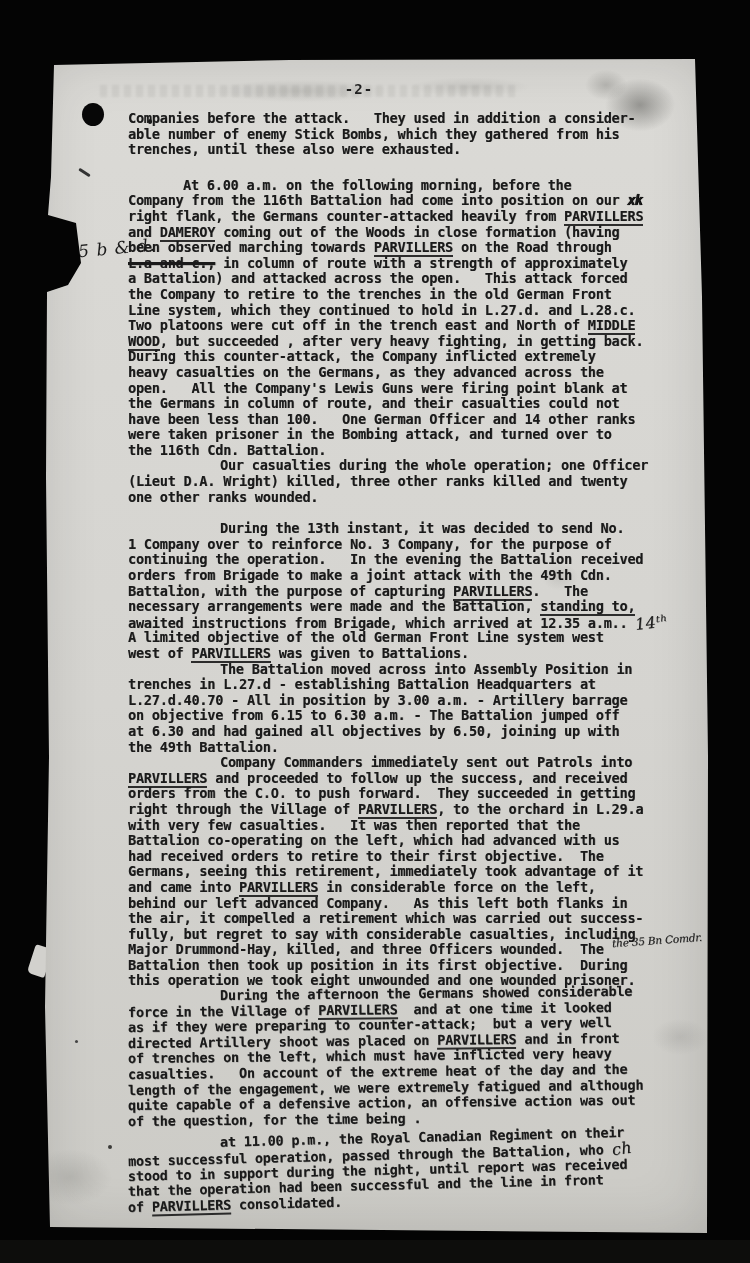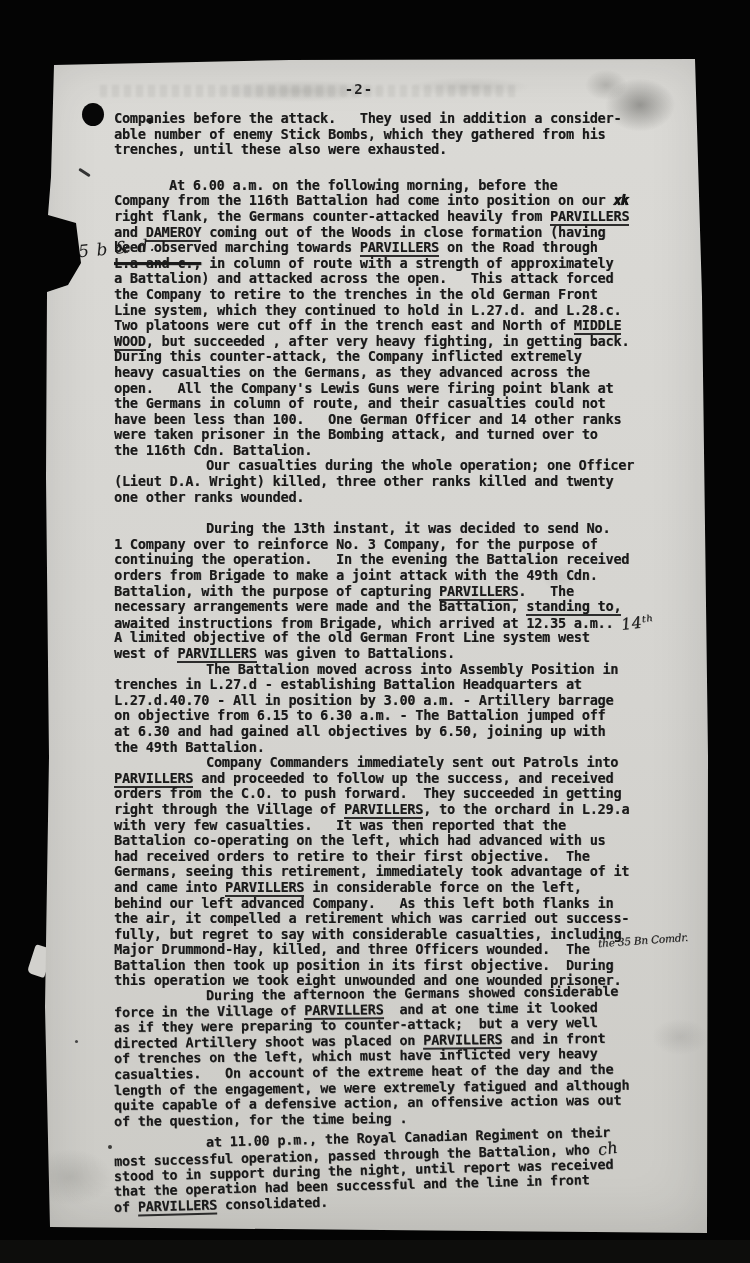--- a/index.html
+++ b/index.html
@@ -26,21 +26,21 @@
   .sp2{left:38px;top:114px;width:13px;height:3px;border-radius:2px;transform:rotate(32deg);background:#333;}
   .sp3{left:140px;top:530px;width:3px;height:3px;background:#555;}
   .sp4{left:35px;top:983px;width:3px;height:3px;background:#444;}
   .sp5{left:68px;top:1088px;width:4px;height:4px;background:#3a3a38;}
   .tear{position:absolute;left:31px;top:946px;width:18px;height:30px;background:#d2d1cd;
         transform:rotate(18deg);border-radius:3px 6px 2px 5px;}
   .pageno{position:absolute;top:24px;left:0;right:30px;text-align:center;font-weight:900;
           font-size:14px;letter-spacing:1px;color:#1f1f1f;}
   .marginnote{position:absolute;left:14px;top:182px;font-family:"DejaVu Serif","Liberation Serif",serif;
           font-style:italic;font-size:17px;color:#1b1b1b;transform:rotate(-5deg);letter-spacing:1px;white-space:nowrap;}
-  .doc{position:absolute;left:74px;top:54px;width:560px;font-weight:700;font-size:13.5px;
+  .doc{position:absolute;left:88px;top:54px;width:560px;font-weight:700;font-size:13.5px;
        line-height:15.6px;color:#1a1a1a;letter-spacing:-0.2px;white-space:pre;
        text-shadow:0.4px 0.4px 0.5px rgba(20,20,20,0.45);}
   .ln{position:relative;height:15.6px;}
   .t1{transform:rotate(-0.6deg);transform-origin:0 50%;}
   .t2{transform:rotate(-1.4deg);transform-origin:0 50%;}
   .u{border-bottom:2px solid rgba(25,25,25,0.9);}
   .st{text-decoration:line-through;text-decoration-thickness:2.5px;}
   .ov{font-weight:900;letter-spacing:-1px;text-shadow:0 0 1px #000,0.6px 0 #000;font-style:italic;}
   .hw,.hwa{font-family:"DejaVu Serif","Liberation Serif",serif;font-style:italic;font-weight:400;color:#1c1c1c;}
   .hw{display:inline-block;font-size:16px;transform:rotate(-7deg);margin-left:8px;letter-spacing:0.5px;}

